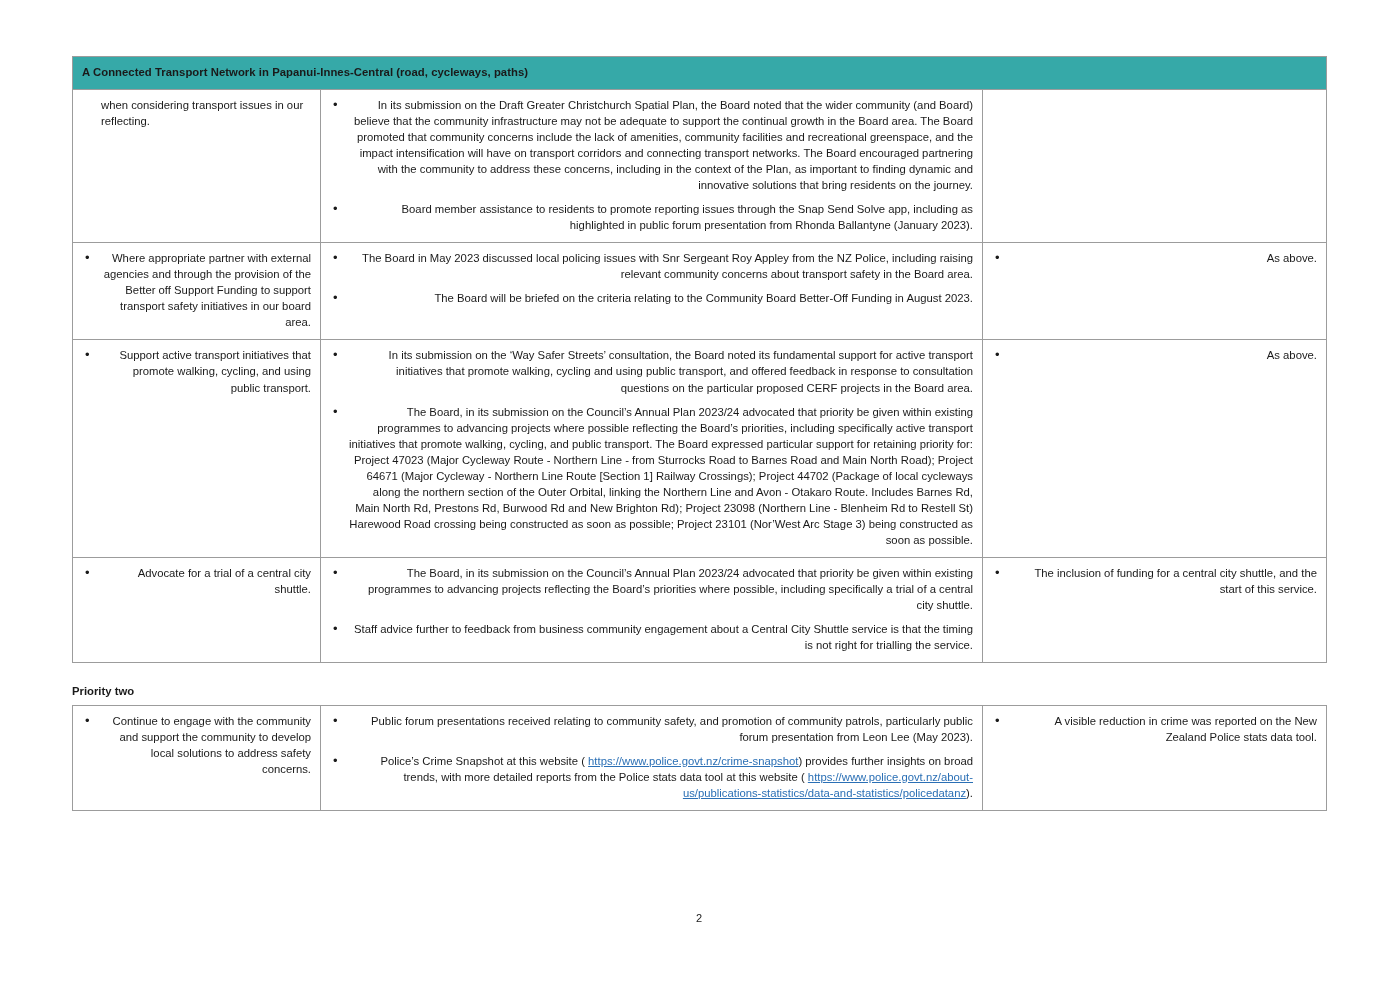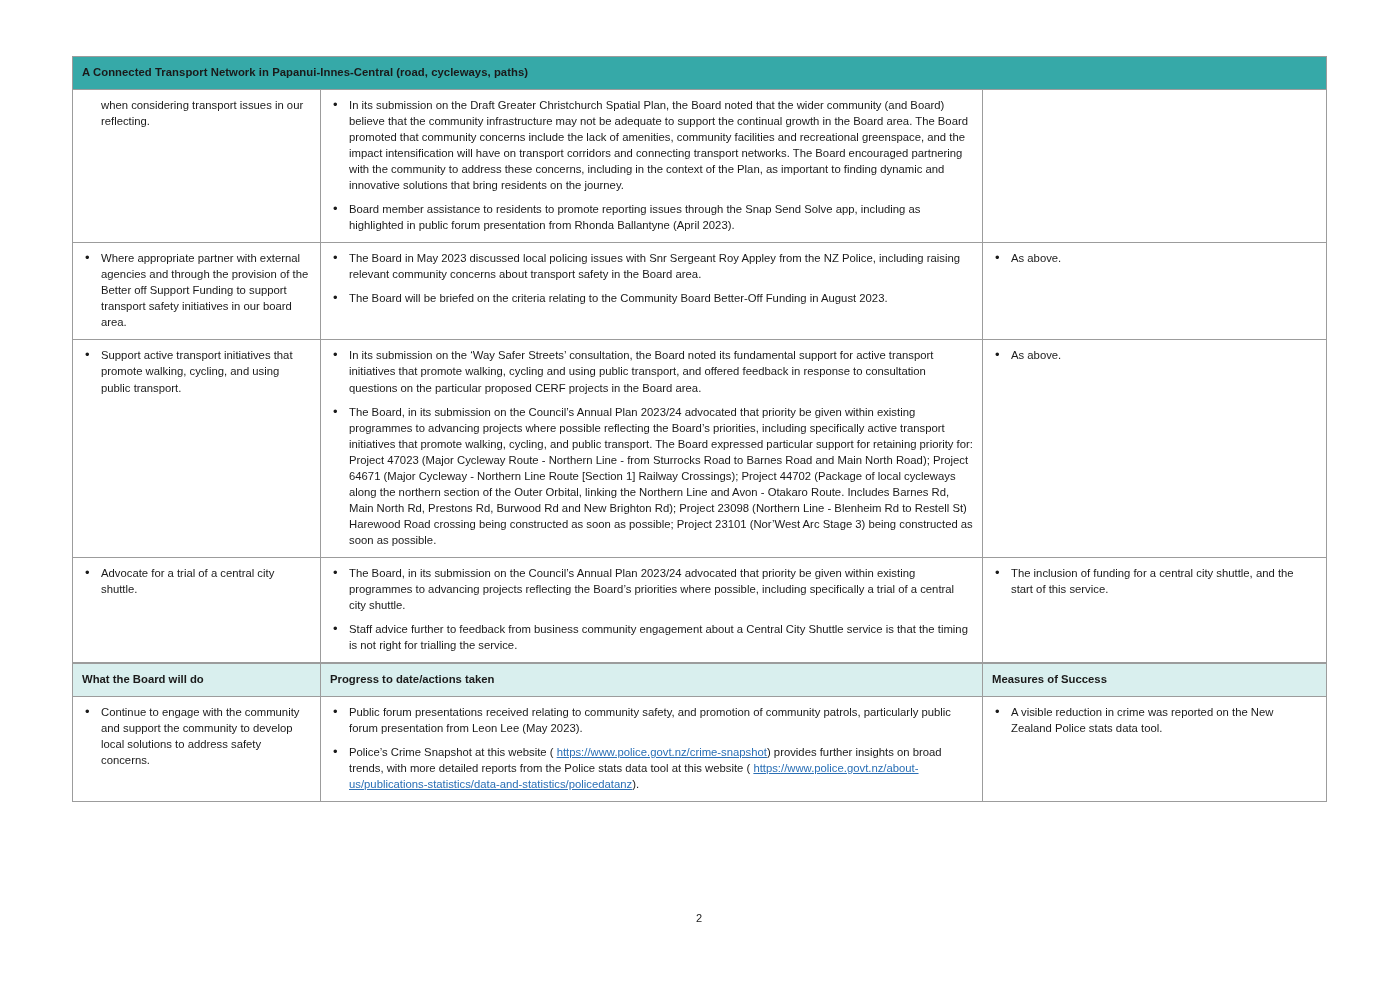--- a/index.html
+++ b/index.html
@@ -48,20 +48,21 @@
   .col-hdr td {
     background: #d9efee;
     font-weight: bold;
     font-size: 11.5px;
     padding: 9px 9px;
   }
   ul.b {
     margin: 0;
     padding: 0;
     list-style: none;
+    text-align: right;
   }
   ul.b li {
     position: relative;
     padding-left: 19px;
     margin-bottom: 8px;
   }
   ul.b li:last-child { margin-bottom: 0; }
   ul.b li:before {
     content: "\2022";
     position: absolute;
@@ -110,21 +111,21 @@
         <td colspan="3">A Connected Transport Network in Papanui-Innes-Central (road, cycleways, paths)</td>
       </tr>
 
       <tr>
         <td>
           <div class="nobullet">when considering transport issues in our reflecting.</div>
         </td>
         <td>
           <ul class="b">
             <li>In its submission on the Draft Greater Christchurch Spatial Plan, the Board noted that the wider community (and Board) believe that the community infrastructure may not be adequate to support the continual growth in the Board area. The Board promoted that community concerns include the lack of amenities, community facilities and recreational greenspace, and the impact intensification will have on transport corridors and connecting transport networks. The Board encouraged partnering with the community to address these concerns, including in the context of the Plan, as important to finding dynamic and innovative solutions that bring residents on the journey.</li>
-            <li>Board member assistance to residents to promote reporting issues through the Snap Send Solve app, including as highlighted in public forum presentation from Rhonda Ballantyne (April 2023).</li>
+            <li>Board member assistance to residents to promote reporting issues through the Snap Send Solve app, including as highlighted in public forum presentation from Rhonda Ballantyne (January 2023).</li>
           </ul>
         </td>
         <td></td>
       </tr>
 
       <tr>
         <td>
           <ul class="b">
             <li>Where appropriate partner with external agencies and through the provision of the Better off Support Funding to support transport safety initiatives in our board area.</li>
           </ul>
@@ -175,33 +176,29 @@
         </td>
         <td>
           <ul class="b">
             <li>The inclusion of funding for a central city shuttle, and the start of this service.</li>
           </ul>
         </td>
       </tr>
     </tbody>
   </table>
 
+  <div class="sec-label">Priority two</div>
 
   <table class="doc-table">
     <colgroup>
         <col class="c1">
         <col class="c2">
         <col class="c3">
       </colgroup>
     <tbody>
-      <tr class="col-hdr">
-        <td>What the Board will do</td>
-        <td>Progress to date/actions taken</td>
-        <td>Measures of Success</td>
-      </tr>
       <tr>
         <td>
           <ul class="b">
             <li>Continue to engage with the community and support the community to develop local solutions to address safety concerns.</li>
           </ul>
         </td>
         <td>
           <ul class="b">
             <li>Public forum presentations received relating to community safety, and promotion of community patrols, particularly public forum presentation from Leon Lee (May 2023).</li>
             <li><span>Police’s Crime Snapshot at this website ( </span><a class="doclink" href="#">https://www.police.govt.nz/crime-snapshot</a><span>) provides further insights on broad trends, with more detailed reports from the Police stats data tool at this website ( </span><a class="doclink" href="#">https://www.police.govt.nz/about-us/publications-statistics/data-and-statistics/policedatanz</a><span>).</span></li>

